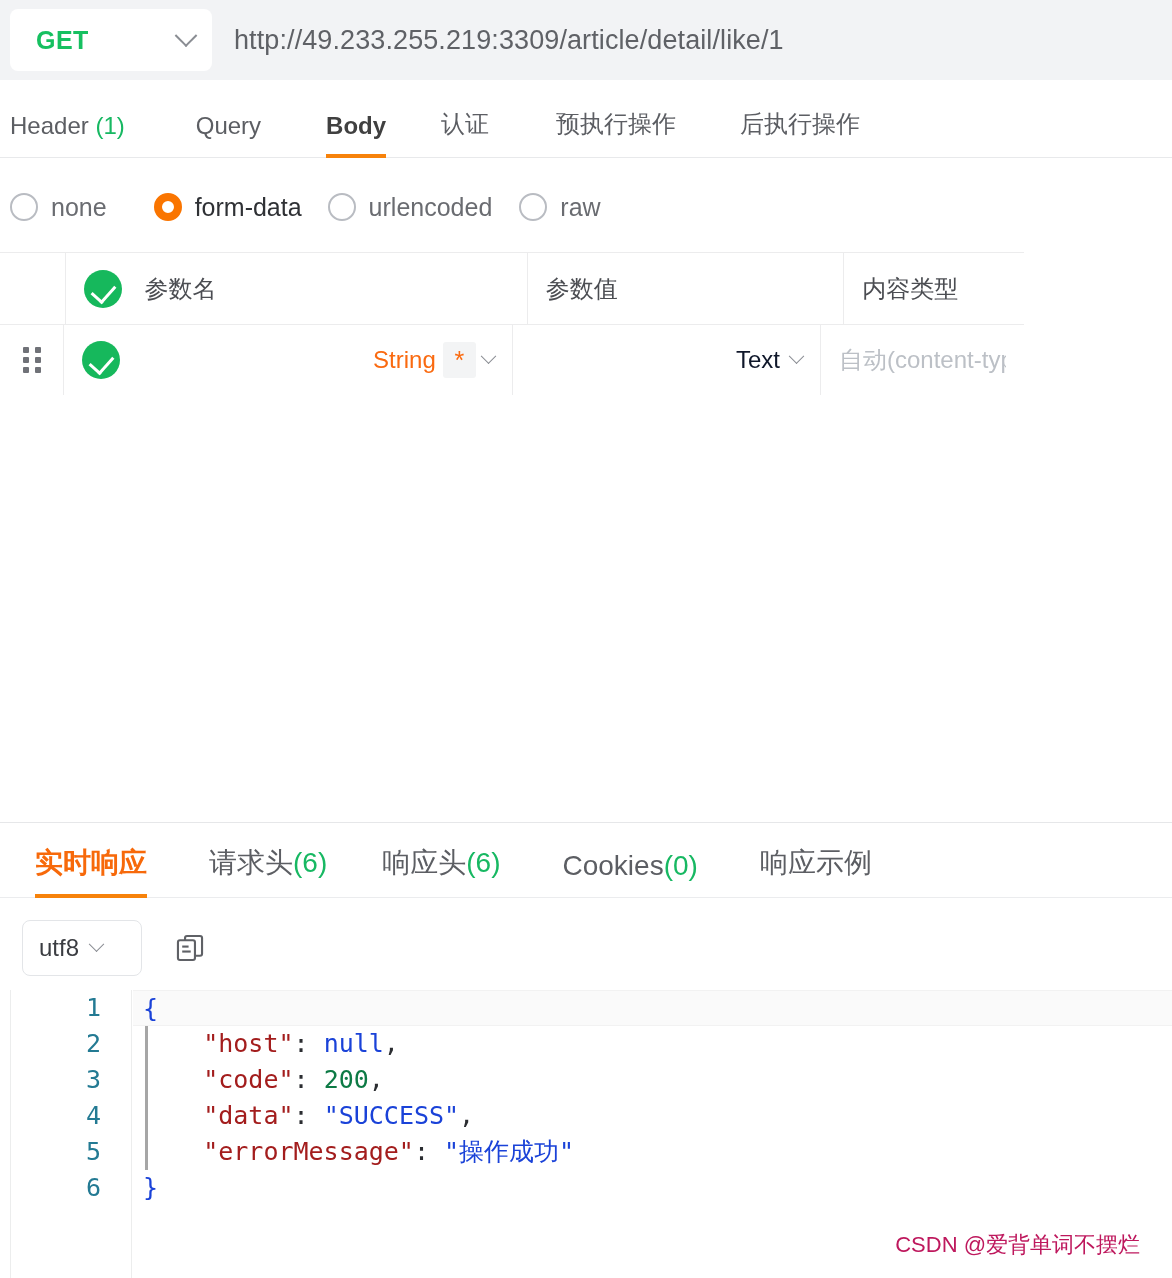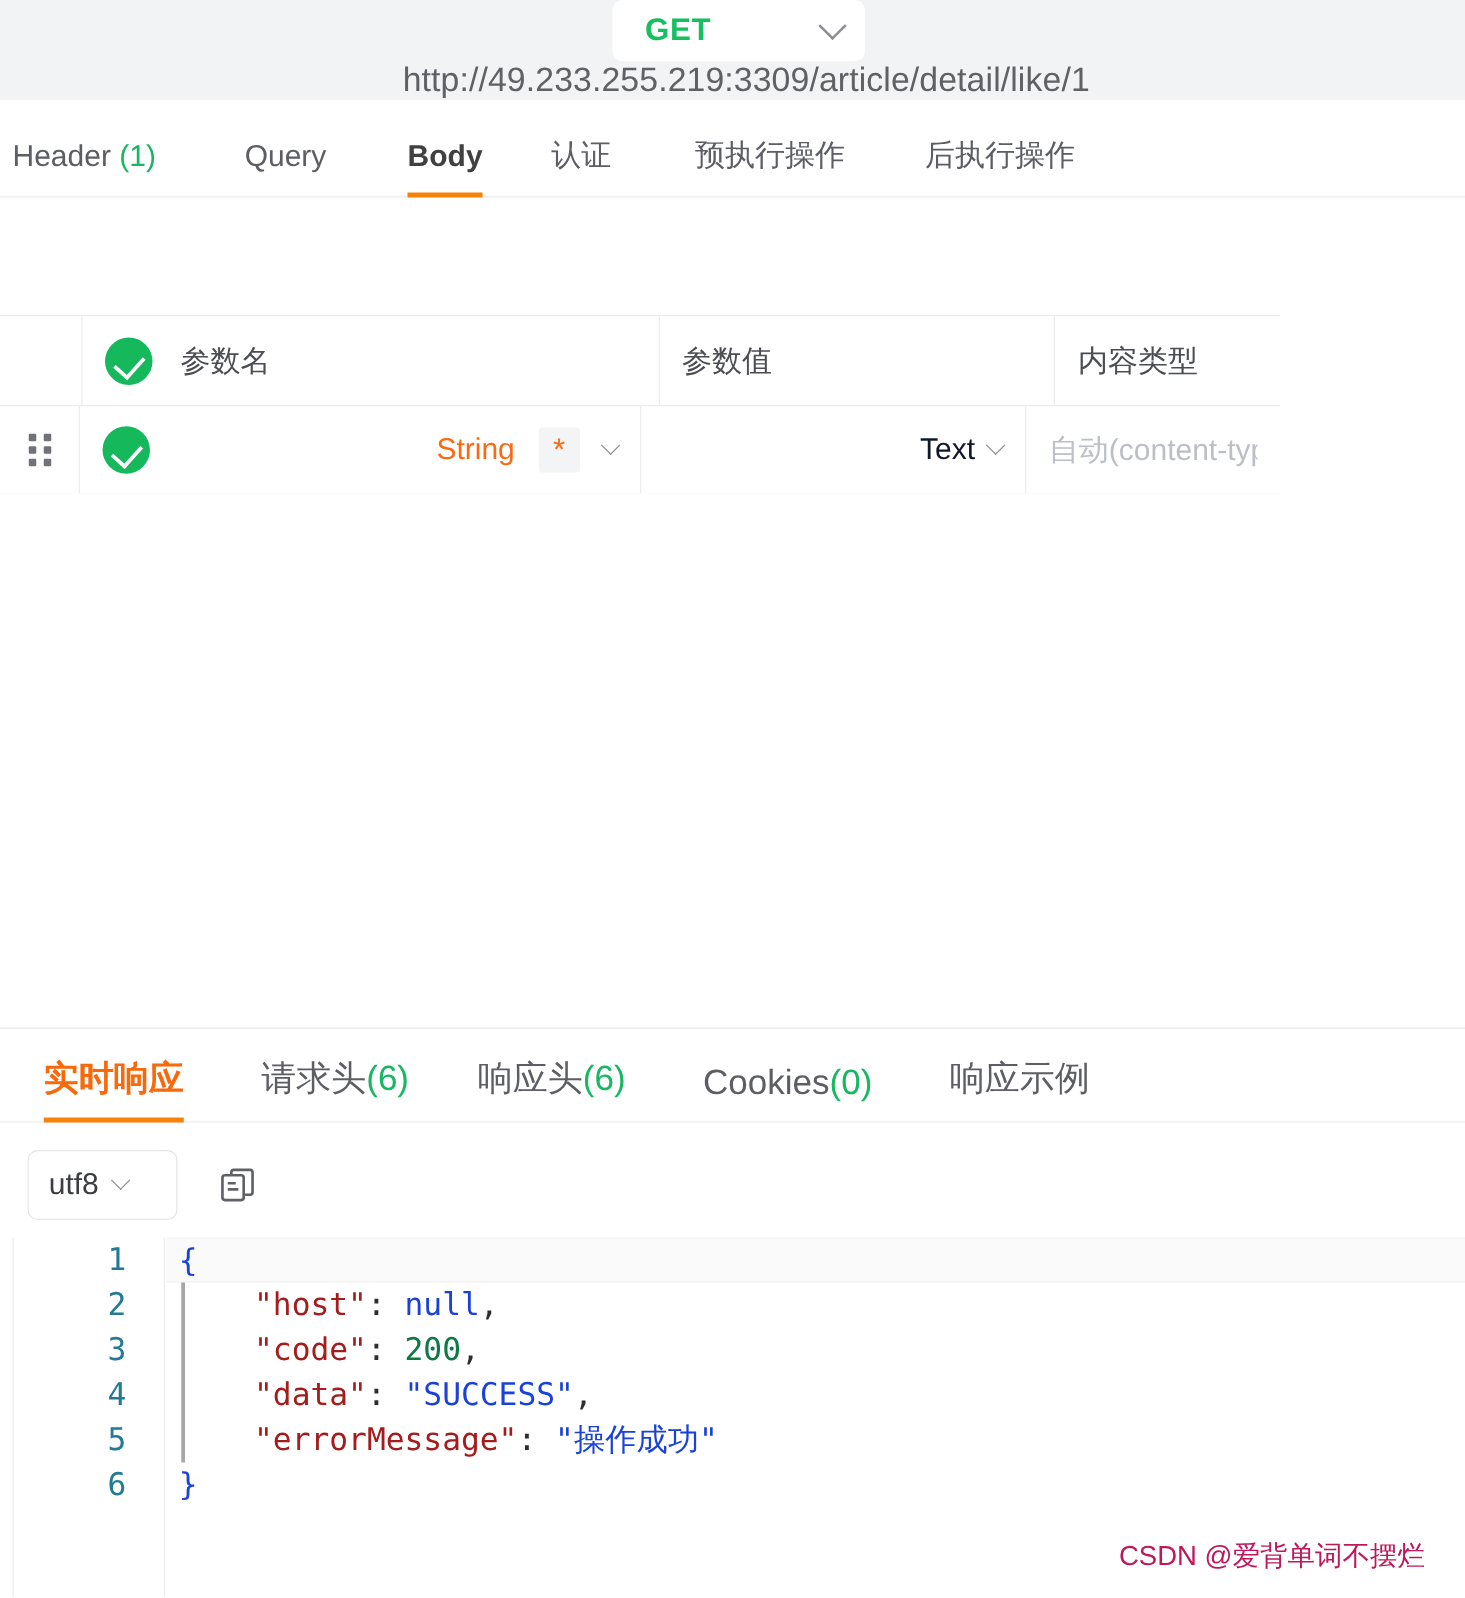--- a/index.html
+++ b/index.html
@@ -10,21 +10,21 @@
     font-family: "Liberation Sans", "DejaVu Sans", sans-serif;
     color: #37383c;
     overflow: hidden;
   }
   .app { position: relative; width: 1172px; height: 1278px; background:#fff; }
 
   
   .urlbar {
     position: absolute; left: 0; top: 0; width: 1172px; height: 80px;
     background: #f2f3f5;
-    display: flex; align-items: center; flex-direction: column;
+    display: flex; align-items: center;
   }
   .method-select {
     margin-left: 10px;
     width: 202px; height: 62px;
     background: #ffffff;
     border-radius: 8px;
     display: flex; align-items: center; justify-content: space-between;
     padding: 0 18px 0 26px;
     cursor: pointer;
   }
@@ -109,21 +109,21 @@
   }
   .colhead { font-size: 24px; color: #4b4d52; margin-left: 22px; white-space: nowrap; }
 
   .handle {
     width: 18px; height: 26px;
     display: grid; grid-template-columns: 6px 6px; grid-template-rows: 6px 6px 6px;
     gap: 4px 6px; cursor: grab;
   }
   .handle i { width: 6px; height: 6px; background: #707278; border-radius: 1px; display:block; }
 
-  .name-right { margin-left: auto; display: flex; align-items: center; gap: 19px; }
+  .name-right { margin-left: auto; display: flex; align-items: center; gap: 7px; }
   .type-str { font-size: 24px; color: #fa6a10; }
   .star-badge {
     width: 33px; height: 36px; background: #f3f4f5; border-radius: 3px;
     display: flex; align-items: center; justify-content: center;
     color: #fa6a10; font-size: 25px; line-height: 1;
     cursor: pointer;
   }
   .val-right { margin-left: auto; display: flex; align-items: center; gap: 11px; }
   .val-text { font-size: 24px; color: #0f172a; }
   .placeholder-ct {
@@ -229,20 +229,38 @@
 
   <div class="req-tabs">
     <div class="rtab" style="margin-left:10px;"><span>Header </span><span class="cnt">(1)</span></div>
     <div class="rtab" style="margin-left:71px;">Query</div>
     <div class="rtab active" style="margin-left:65px;">Body</div>
     <div class="rtab" style="margin-left:55px;">认证</div>
     <div class="rtab" style="margin-left:67px;">预执行操作</div>
     <div class="rtab" style="margin-left:64px;">后执行操作</div>
   </div>
 
+  <div class="radios">
+    <div class="radio" style="margin-left:10px;">
+      <span class="rdot"></span>
+      <span class="rlabel">none</span>
+    </div>
+    <div class="radio sel" style="margin-left:47px;">
+      <span class="rdot"></span>
+      <span class="rlabel">form-data</span>
+    </div>
+    <div class="radio" style="margin-left:26px;">
+      <span class="rdot"></span>
+      <span class="rlabel">urlencoded</span>
+    </div>
+    <div class="radio" style="margin-left:27px;">
+      <span class="rdot"></span>
+      <span class="rlabel">raw</span>
+    </div>
+  </div>
 
   <div class="ptable">
     <div class="prow head">
       <div class="pcell c-handle"></div>
       <div class="pcell c-name">
         <span class="check"></span>
         <span class="colhead">参数名</span>
       </div>
       <div class="pcell c-value">
         <span class="colhead" style="margin-left:0;">参数值</span>

